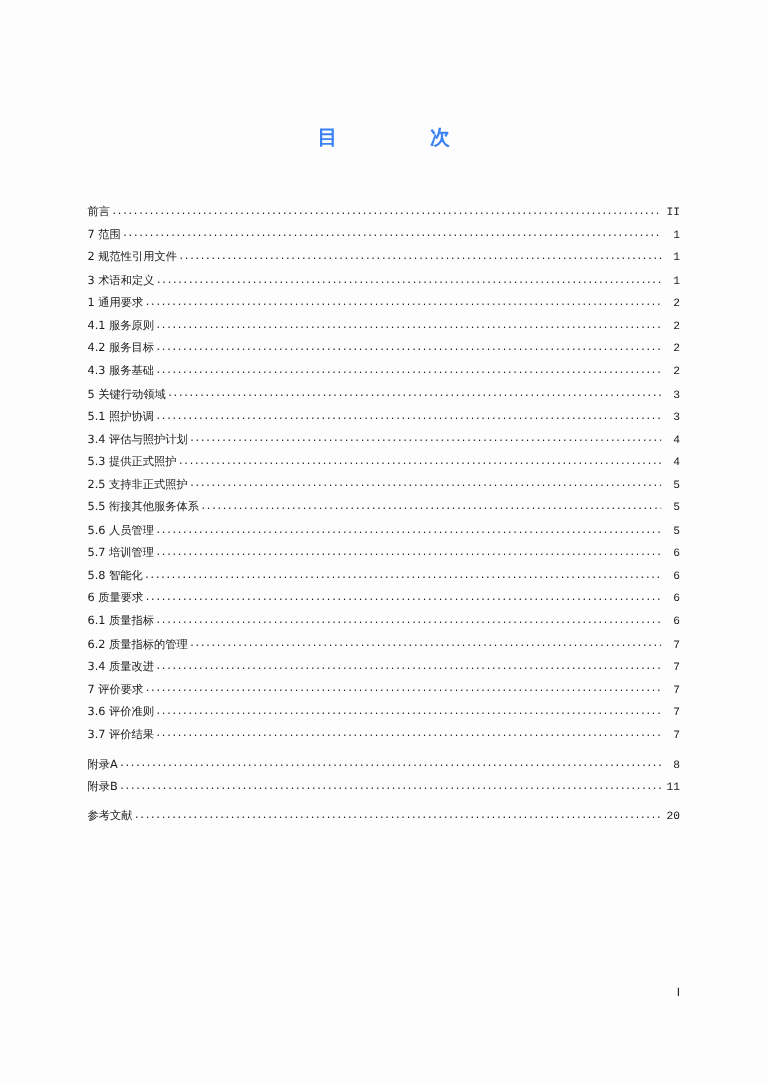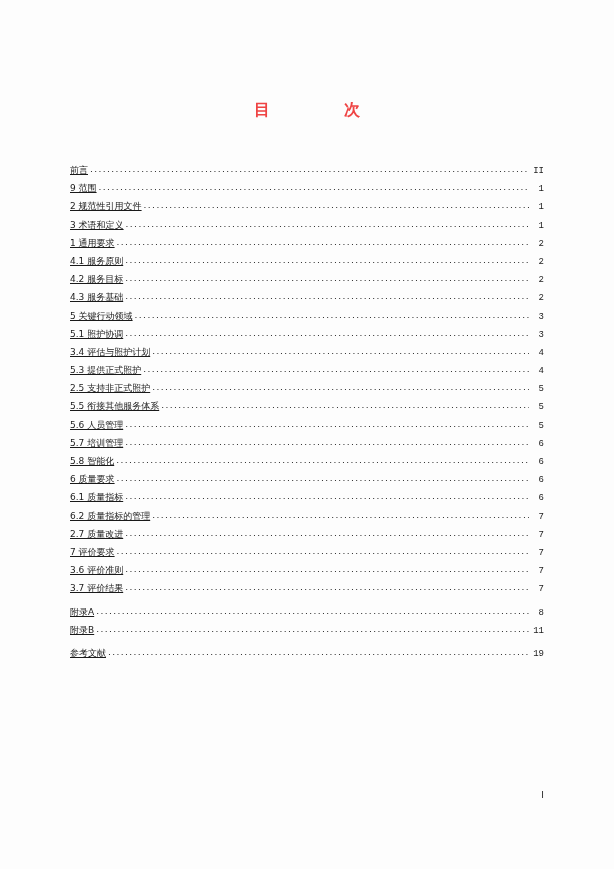--- a/index.html
+++ b/index.html
@@ -25,21 +25,21 @@
   .title {
     position: absolute;
     left: 0;
     top: 100px;
     width: 614px;
     text-align: center;
     font-size: 16px;
     font-weight: bold;
     letter-spacing: 14px;
     text-indent: 14px;
-    color: #ef4444;
+    color: #3b82f6;
     font-family: "DejaVu Sans", sans-serif;
   }
   .toc {
     position: absolute;
     left: 70px;
     top: 165px;
     width: 474px;
   }
   .toc-row {
     display: flex;
@@ -49,21 +49,20 @@
     height: 18.2px;
     color: #1a1a1a;
     white-space: nowrap;
   }
   .toc-row.gap-top {
     margin-top: 5px;
   }
   .toc-label {
     flex: 0 0 auto;
     padding-right: 2px;
-    text-decoration: underline;
   }
   .toc-dots {
     flex: 1 1 auto;
     overflow: hidden;
     white-space: nowrap;
     font-size: 9px;
     letter-spacing: 1.4px;
     color: #1a1a1a;
     position: relative;
     top: -1px;
@@ -92,21 +91,21 @@
 
   <div class="title">目　　次</div>
 
   <div class="toc" id="toc-list">
       <div class="toc-row">
         <span class="toc-label indent-0">前言</span>
         <span class="toc-dots">...........................................................................................................................................................</span>
         <span class="toc-page">II</span>
       </div>
       <div class="toc-row">
-        <span class="toc-label indent-0">9  范围</span>
+        <span class="toc-label indent-0">7  范围</span>
         <span class="toc-dots">...........................................................................................................................................................</span>
         <span class="toc-page">1</span>
       </div>
       <div class="toc-row">
         <span class="toc-label indent-0">2  规范性引用文件</span>
         <span class="toc-dots">...........................................................................................................................................................</span>
         <span class="toc-page">1</span>
       </div>
       <div class="toc-row">
         <span class="toc-label indent-0">3  术语和定义</span>
@@ -187,21 +186,21 @@
         <span class="toc-label indent-1">6.1  质量指标</span>
         <span class="toc-dots">...........................................................................................................................................................</span>
         <span class="toc-page">6</span>
       </div>
       <div class="toc-row">
         <span class="toc-label indent-1">6.2  质量指标的管理</span>
         <span class="toc-dots">...........................................................................................................................................................</span>
         <span class="toc-page">7</span>
       </div>
       <div class="toc-row">
-        <span class="toc-label indent-1">2.7  质量改进</span>
+        <span class="toc-label indent-1">3.4  质量改进</span>
         <span class="toc-dots">...........................................................................................................................................................</span>
         <span class="toc-page">7</span>
       </div>
       <div class="toc-row">
         <span class="toc-label indent-0">7  评价要求</span>
         <span class="toc-dots">...........................................................................................................................................................</span>
         <span class="toc-page">7</span>
       </div>
       <div class="toc-row">
         <span class="toc-label indent-1">3.6  评价准则</span>
@@ -219,19 +218,19 @@
         <span class="toc-page">8</span>
       </div>
       <div class="toc-row">
         <span class="toc-label indent-0">附录B</span>
         <span class="toc-dots">...........................................................................................................................................................</span>
         <span class="toc-page">11</span>
       </div>
       <div class="toc-row gap-top">
         <span class="toc-label indent-0">参考文献</span>
         <span class="toc-dots">...........................................................................................................................................................</span>
-        <span class="toc-page">19</span>
+        <span class="toc-page">20</span>
       </div>
     </div>
 
   <div class="footer-page">I</div>
 
 </div>
 
 </body></html>

